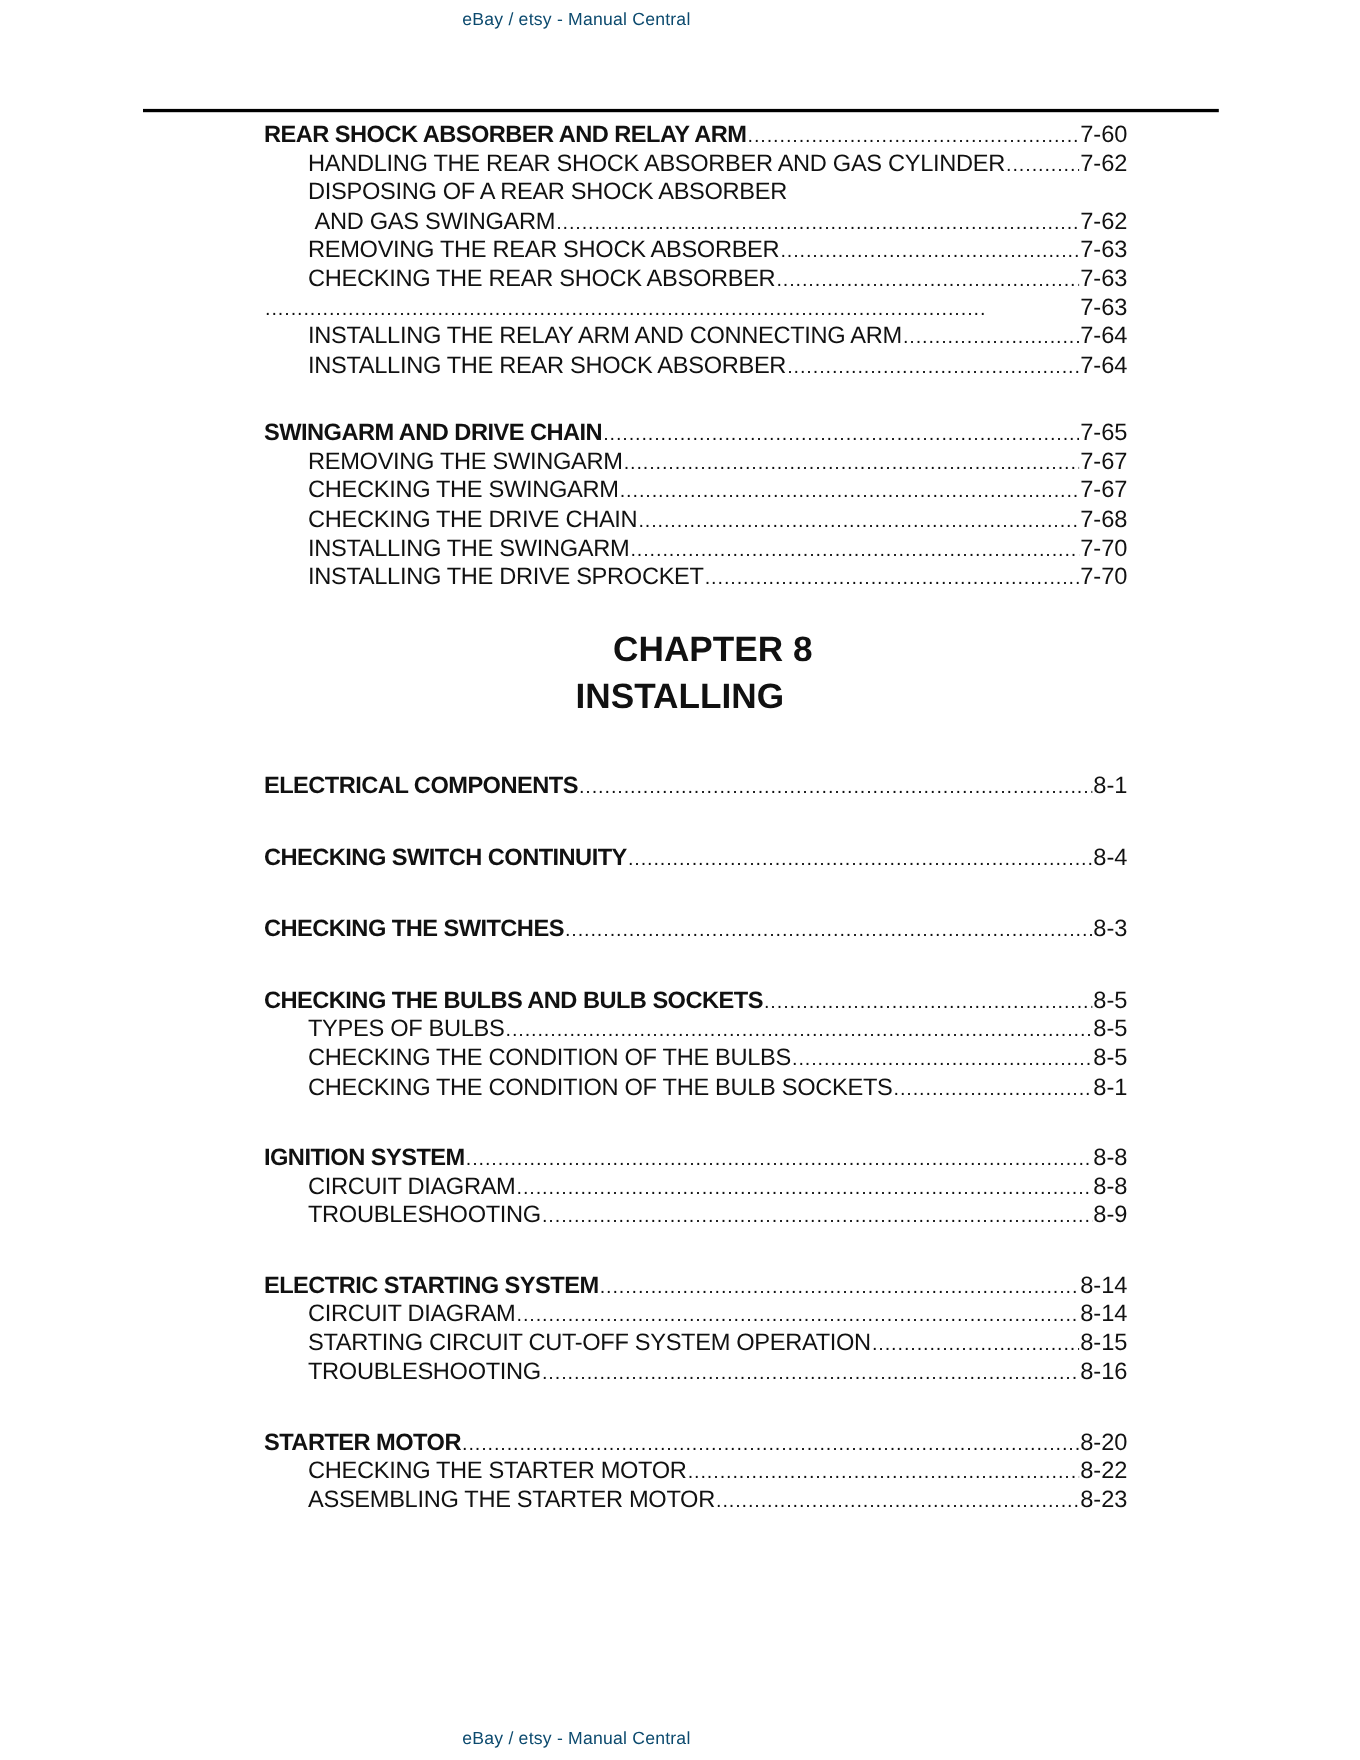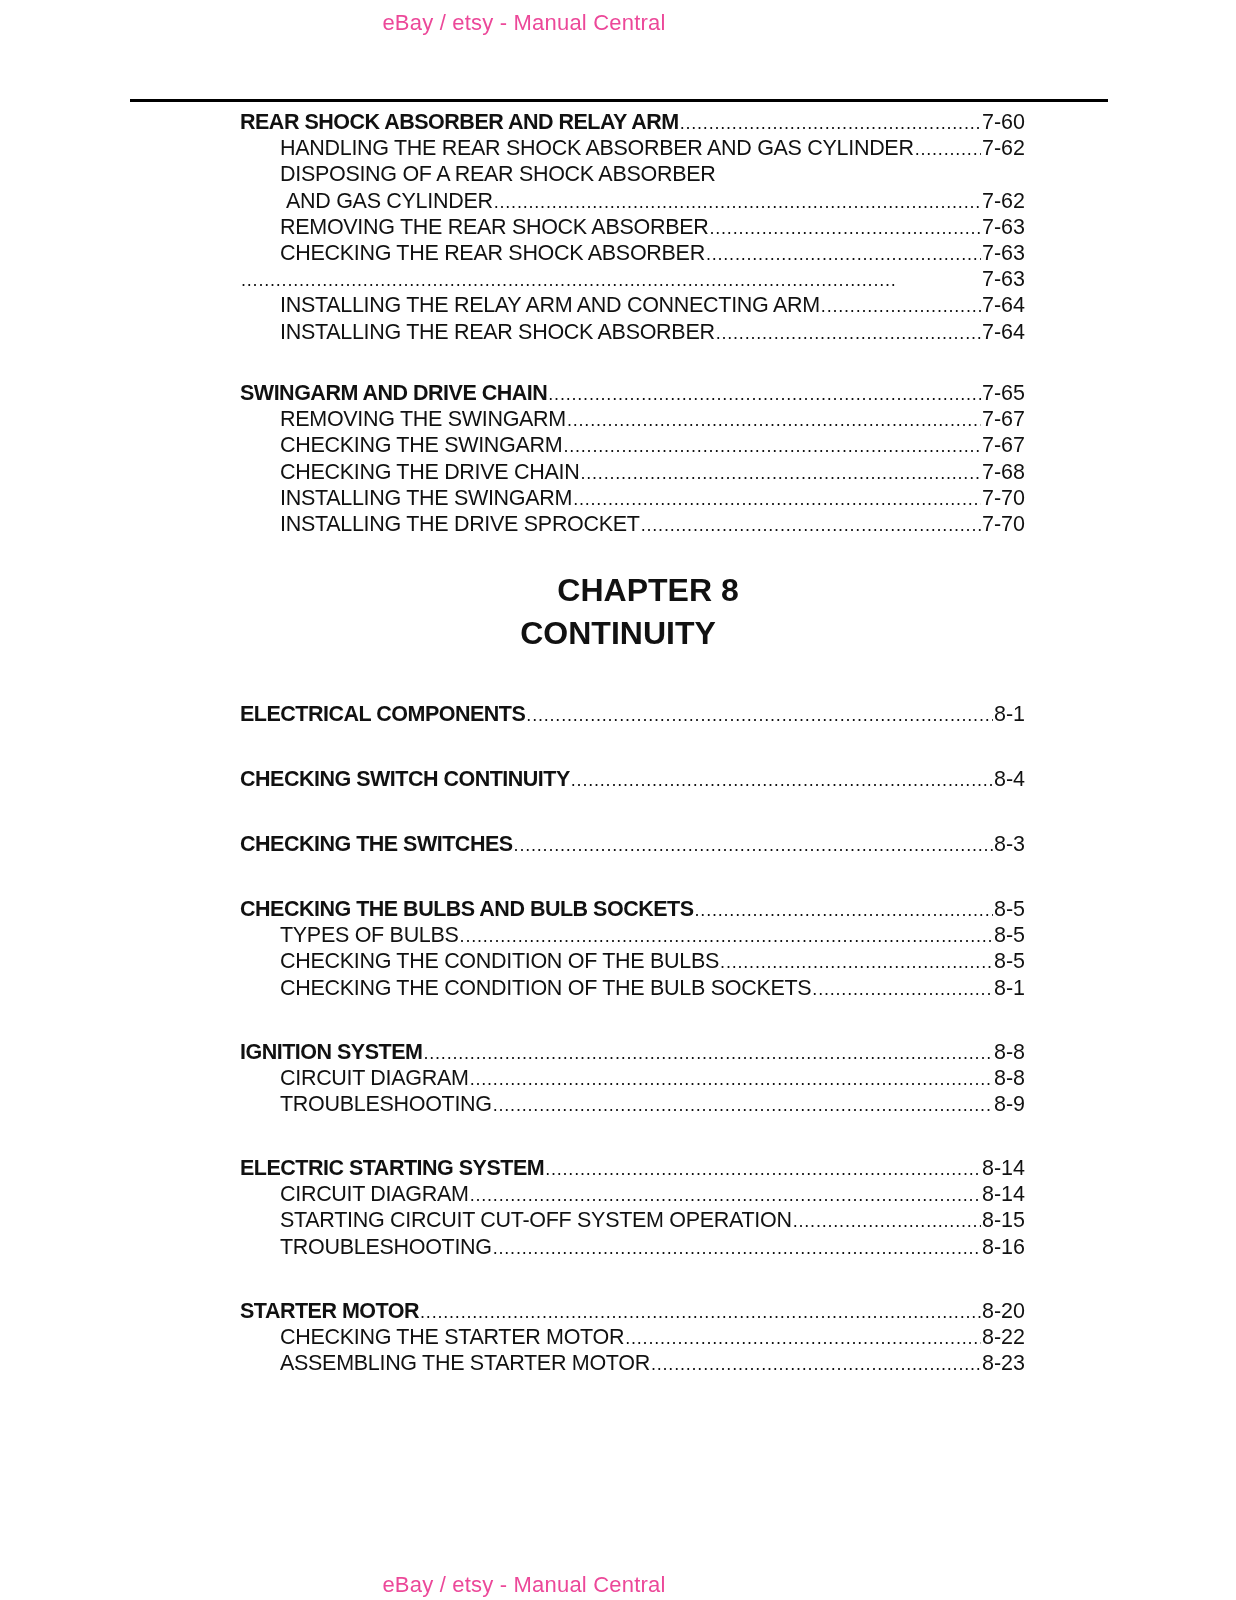--- a/index.html
+++ b/index.html
@@ -1,18 +1,18 @@
 <!DOCTYPE html>
 <html><head>
 <meta charset="utf-8">
 <style>
   html, body { margin: 0; padding: 0; background: #ffffff; }
   body { width: 1236px; height: 1600px; position: relative; overflow: hidden; color: #111; }
   .banner { position: absolute; left: 0; width: 1048px; text-align: center;
-    font-family: "Liberation Sans", sans-serif; font-size: 22px; color: #ec4899; letter-spacing: 0.2px; }
+    font-family: "Liberation Sans", sans-serif; font-size: 16px; color: #0c4a6e; letter-spacing: 0.2px; }
   .banner.top { top: 10px; }
   .banner.bottom { top: 1572px; }
   .rule { position: absolute; left: 130px; top: 99px; width: 978px; height: 3px; background: #000; }
   .toc { position: absolute; left: 240px; width: 785px; font-family: "Liberation Sans", sans-serif; }
   .row { display: flex; align-items: baseline; height: 26.2px; font-size: 21.5px; white-space: nowrap; }
   .row .label { flex: 0 0 auto; letter-spacing: -0.3px; }
   .row .leader { flex: 1 1 auto; overflow: hidden; margin: 0 1px; letter-spacing: 0.5px; font-size: 18px; }
   .row .leader::before { content: ". . . . . . . . . . . . . . . . . . . . . . . . . . . . . . . . . . . . . . . . . . . . . . . . . . . . . . . . . . . . . . . . . . . . . . . . . . . . . . . . . . . . . . . . . . . . . . . . . . . . . . . . . . . . . . . . ."; letter-spacing: -2.1px; }
   .row .page { flex: 0 0 auto; }
   .row.main .label { font-weight: bold; letter-spacing: -0.5px; }
@@ -38,21 +38,21 @@
       <span class="label">HANDLING THE REAR SHOCK ABSORBER AND GAS CYLINDER</span>
       <span class="leader"></span>
       <span class="page">7-62</span>
     </div>
   <div class="row sub nopage">
       <span class="label">DISPOSING OF A REAR SHOCK ABSORBER</span>
       <span class="leader"></span>
       <span class="page"></span>
     </div>
   <div class="row cont">
-      <span class="label">AND GAS CYLINDER</span>
+      <span class="label">AND GAS SWINGARM</span>
       <span class="leader"></span>
       <span class="page">7-62</span>
     </div>
   <div class="row sub">
       <span class="label">REMOVING THE REAR SHOCK ABSORBER</span>
       <span class="leader"></span>
       <span class="page">7-63</span>
     </div>
   <div class="row sub">
       <span class="label">CHECKING THE REAR SHOCK ABSORBER</span>
@@ -102,21 +102,21 @@
       <span class="page">7-70</span>
     </div>
   <div class="row sub">
       <span class="label">INSTALLING THE DRIVE SPROCKET</span>
       <span class="leader"></span>
       <span class="page">7-70</span>
     </div>
 </div>
 
 <div class="chapter" style="top:572px;padding-left:30px;">CHAPTER  8</div>
-<div class="chapter" style="top:615px;">CONTINUITY</div>
+<div class="chapter" style="top:615px;">INSTALLING</div>
 
 <div class="toc" style="top:702px;">
   <div class="row main">
       <span class="label">ELECTRICAL COMPONENTS</span>
       <span class="leader"></span>
       <span class="page">8-1</span>
     </div>
 </div>
 <div class="toc" style="top:767px;">
   <div class="row main">

